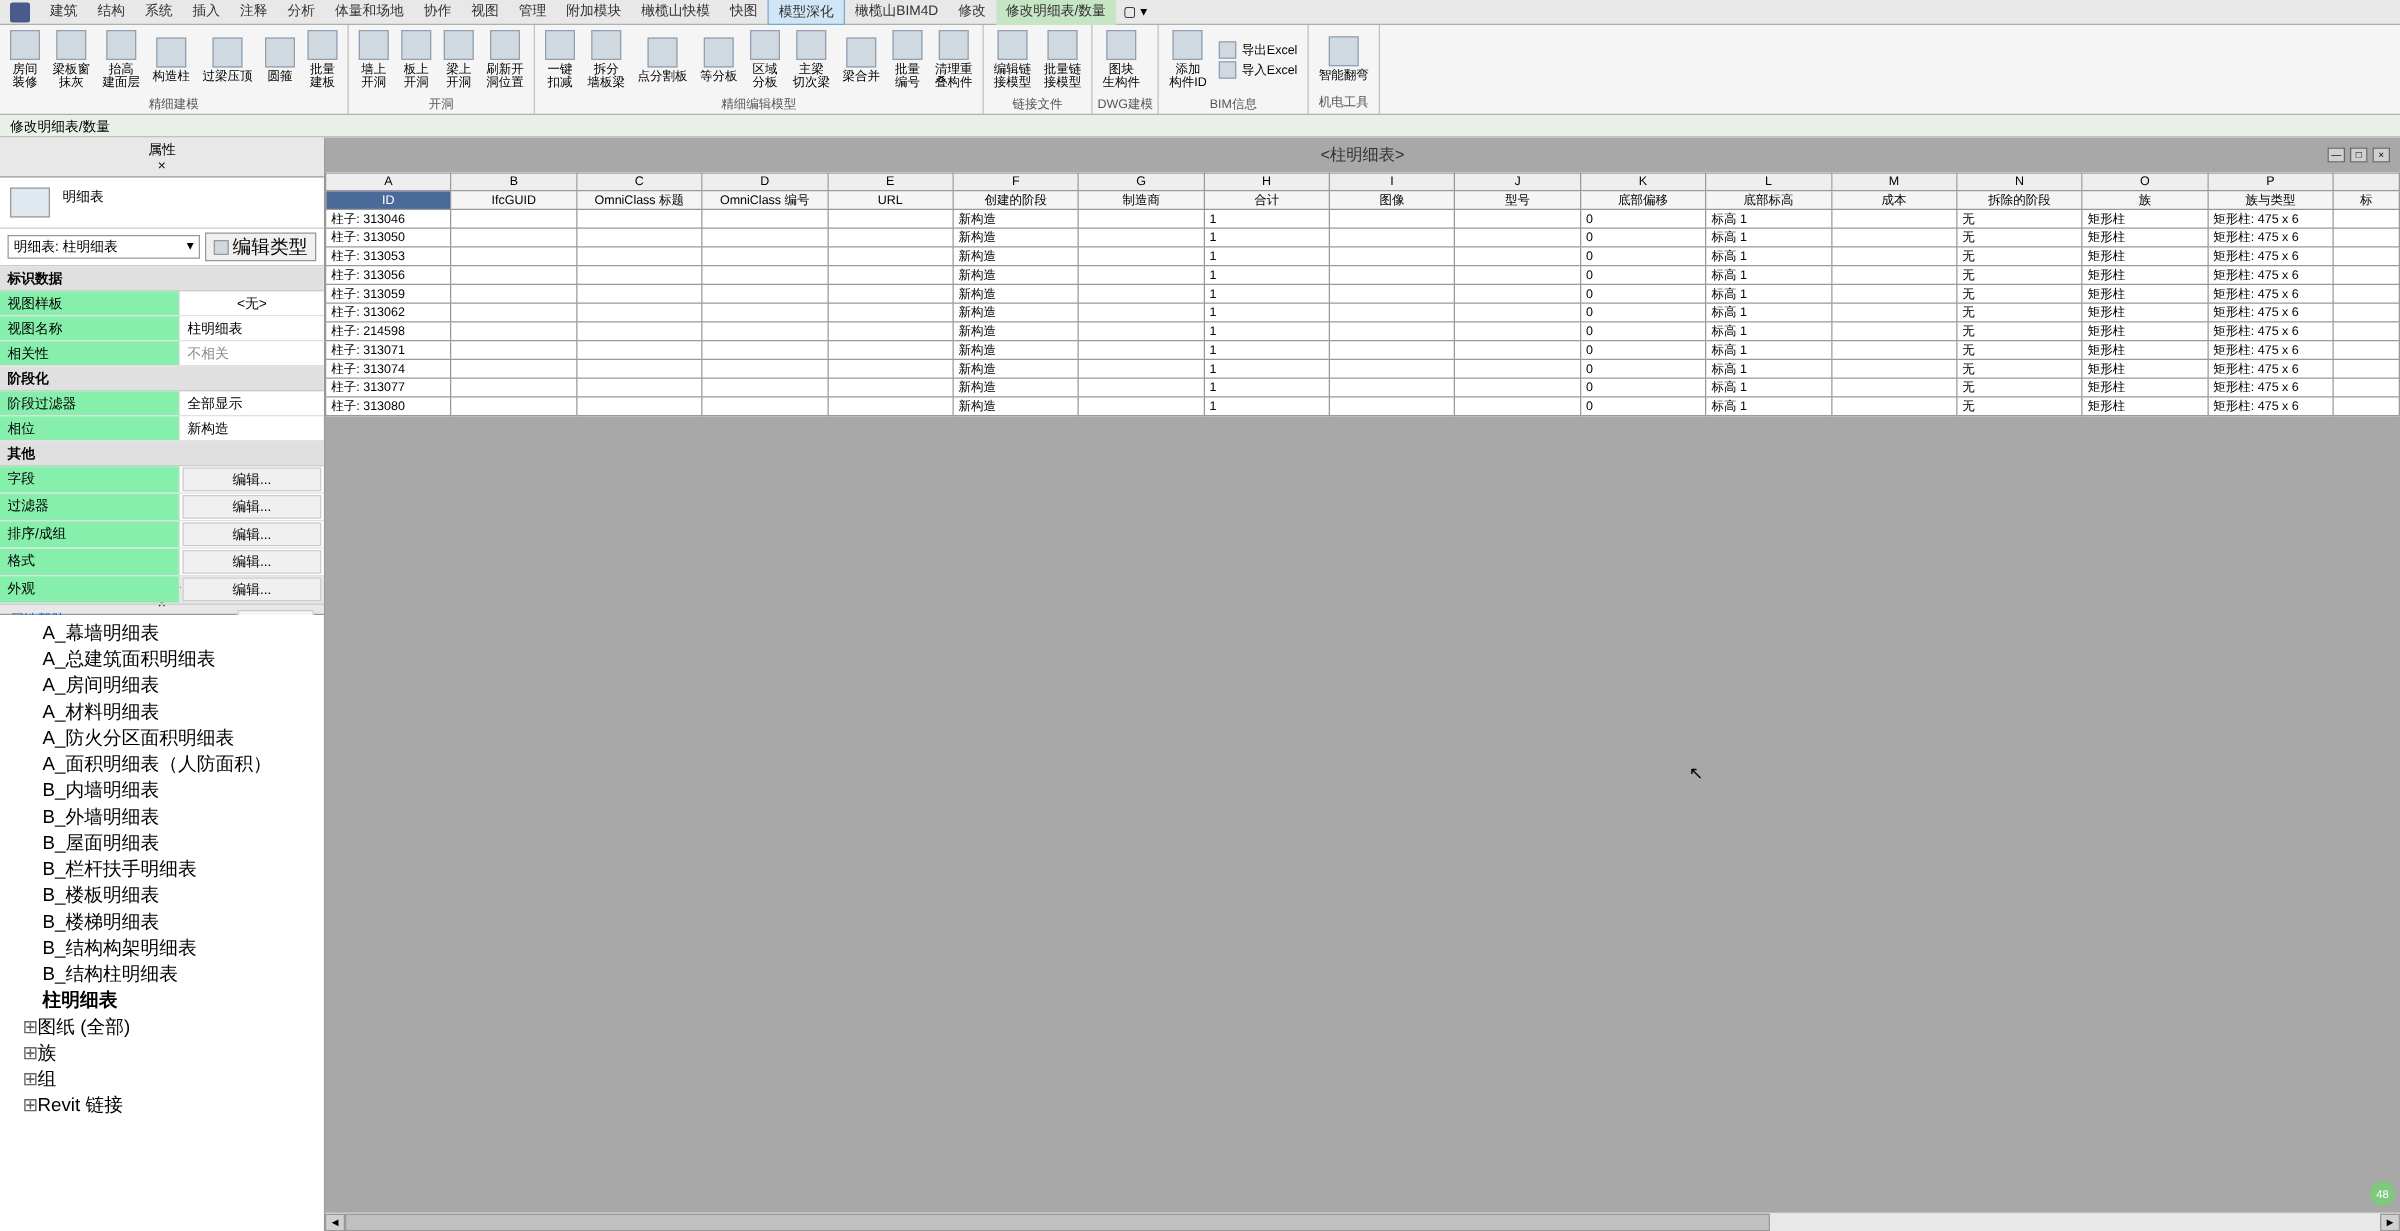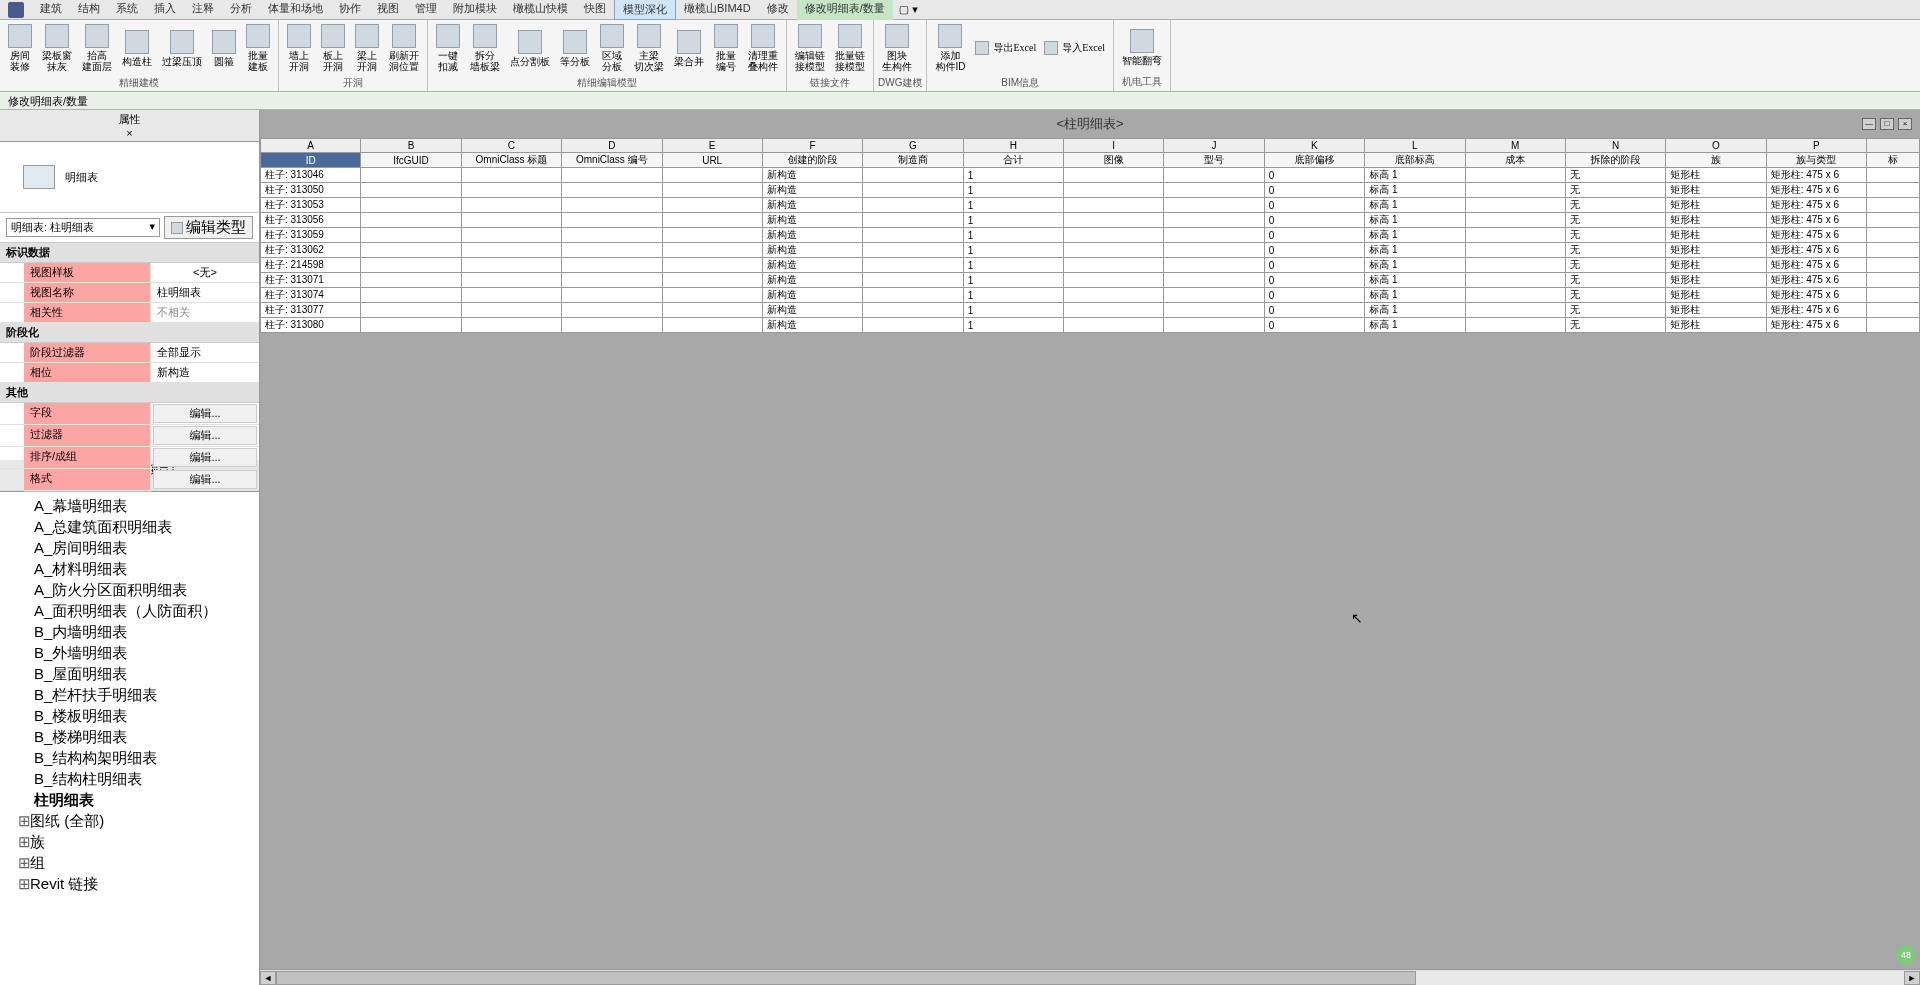--- a/index.html
+++ b/index.html
@@ -28,29 +28,29 @@
 .context-bar { background: #e8f0e8; border-bottom: 1px solid #b0b0b0; height: 18px; padding: 2px 8px; font-size: 11px; }
 
 
 .main { flex: 1; display: flex; overflow: hidden; }
 .left-panel { width: 260px; display: flex; flex-direction: column; border-right: 1px solid #999; }
 
 
 .panel-header { background: #e8e8e8; border-bottom: 1px solid #999; padding: 2px 6px; display: flex; justify-content: space-between; align-items: center; font-size: 11px; flex-direction: column; }
 .panel-close { cursor: pointer; padding: 0 4px; }
 .props-panel { background: #fff; flex: 0 0 auto; display: flex; flex-direction: column; }
-.props-type-row { display: flex; align-items: center; padding: 23px; border-bottom: 1px solid #ccc; }
+.props-type-row { display: flex; padding: 8px; border-bottom: 1px solid #ccc; }
 .props-type-icon { width: 32px; height: 24px; background: #e0e8f0; border: 1px solid #999; margin-right: 10px; }
 .props-filter-row { display: flex; align-items: center; padding: 3px 6px; border-bottom: 1px solid #ccc; gap: 4px; }
 .props-filter-select { flex: 1; border: 1px solid #999; padding: 1px 4px; font-size: 11px; background: #fff; }
 .props-edit-type-btn { border: 1px solid #999; padding: 1px 6px; background: #f0f0f0; cursor: pointer; font-size: 15px; display:flex; align-items:center; gap:3px;}
 .props-grid { }
 .props-section-hdr { background: #e0e0e0; padding: 2px 6px; font-size: 11px; font-weight: bold; border-bottom: 1px solid #ccc; }
 .props-row { display: flex; border-bottom: 1px solid #e0e0e0; font-size: 11px; }
-.props-row-label { width: 127px; padding: 2px 6px; background: #fca5a5; border-right: 1px solid #e0e0e0; margin-left: 24px; }
+.props-row-label { width: 144px; padding: 2px 6px; background: #86efac; border-right: 1px solid #e0e0e0; }
 .props-row-value { flex: 1; padding: 2px 6px; }
 .props-row-value.gray { color: #888; }
 .props-row-btn { flex: 1; text-align: center; background: #f0f0f0; border: 1px solid #ccc; margin: 1px 2px; cursor: pointer; padding: 1px; }
 .props-footer { display: flex; justify-content: space-between; padding: 4px 8px; border-top: 1px solid #ccc; margin-top: auto; }
 .props-help-link { color: #0066cc; text-decoration: underline; cursor: pointer; }
 .props-apply-btn { border: 1px solid #ccc; padding: 2px 16px; background: #f5f5f5; color: #999; }
 
 
 .browser-panel { flex: 1; background: #fff; overflow-y: auto; position: relative; }
 .browser-tree { padding: 4px 2px; }
@@ -225,21 +225,21 @@
           </div>
         </div>
         <div class="ribbon-group-label">DWG建模</div>
       </div>
       <div class="ribbon-group">
         <div class="ribbon-group-items">
           <div class="ribbon-btn">
             <div class="ribbon-icon"></div>
             <div class="ribbon-btn-label">添加<br>构件ID</div>
           </div>
-          <div style="display: flex; flex-direction: row; justify-content: flex-end; font-family: Liberation Serif, serif;">
+          <div style="display: flex; flex-direction: column; justify-content: flex-end;">
             <div class="ribbon-small-btn">
               <div class="ribbon-small-icon green"></div>
               <span>导出Excel</span>
             </div>
             <div class="ribbon-small-btn">
               <div class="ribbon-small-icon green"></div>
               <span>导入Excel</span>
             </div>
           </div>
         </div>

